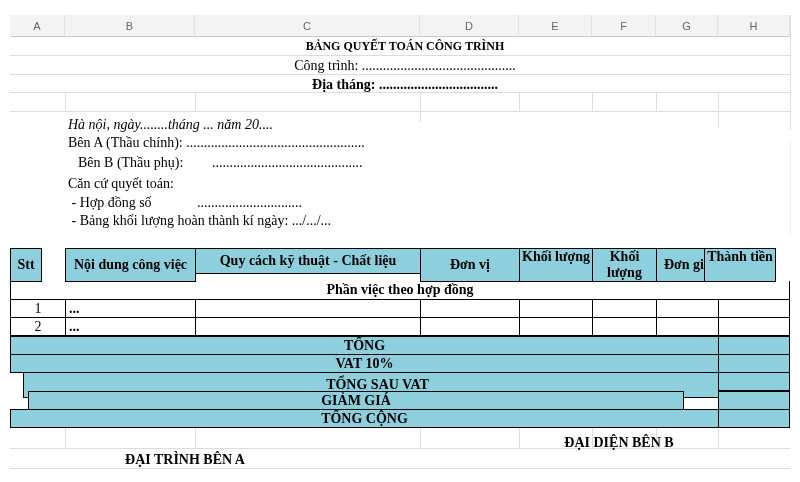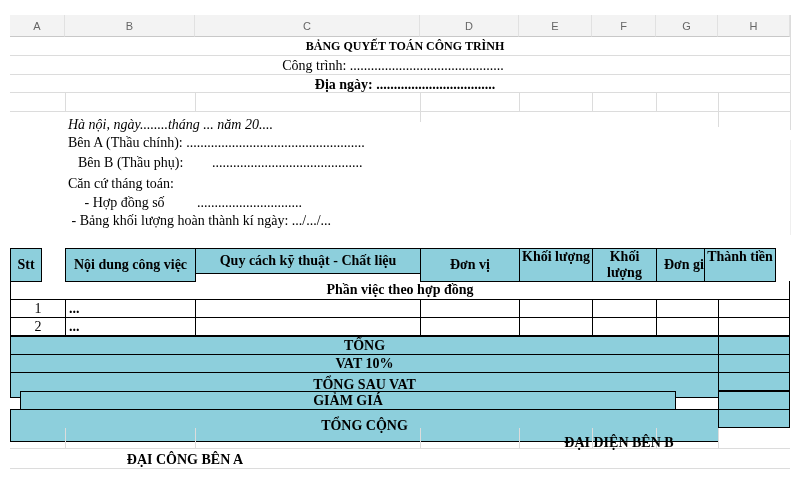--- a/index.html
+++ b/index.html
@@ -33,29 +33,29 @@
 <div class="gridv" style="left:65px;top:92px;height:19px"></div>
 <div class="gridv" style="left:195px;top:92px;height:19px"></div>
 <div class="gridv" style="left:420px;top:92px;height:30px"></div>
 <div class="gridv" style="left:519px;top:92px;height:19px"></div>
 <div class="gridv" style="left:592px;top:92px;height:19px"></div>
 <div class="gridv" style="left:656px;top:92px;height:19px"></div>
 <div class="gridv" style="left:718px;top:92px;height:35px"></div>
 <div class="gridv" style="left:790px;top:15px;height:115px"></div>
 
 <div class="txt b ctr" style="left:195px;width:420px;top:38px;font-size:12px">BẢNG QUYẾT TOÁN CÔNG TRÌNH</div>
-<div class="txt ctr" style="left:183px;width:420px;top:57px;padding-left:0">Công trình: ............................................</div>
-<div class="txt b ctr" style="left:195px;width:420px;top:76px">Địa ngày: ..................................</div>
+<div class="txt ctr" style="left:195px;width:420px;top:57px;padding-left:0">Công trình: ............................................</div>
+<div class="txt b ctr" style="left:195px;width:420px;top:76px">Địa tháng: ..................................</div>
 
 <div class="txt" style="left:68px;top:116px;font-style:italic">Hà nội, ngày........tháng ... năm 20....</div>
 <div class="txt" style="left:68px;top:134px">Bên A (Thầu chính): ...................................................</div>
 <div class="txt" style="left:78px;top:154px">Bên B (Thầu phụ):</div>
 <div class="txt" style="left:212px;top:154px">...........................................</div>
-<div class="txt" style="left:68px;top:175px">Căn cứ tháng toán:</div>
-<div class="txt" style="left:81px;top:194px;white-space:pre"> - Hợp đồng số</div>
+<div class="txt" style="left:68px;top:175px">Căn cứ quyết toán:</div>
+<div class="txt" style="left:68px;top:194px;white-space:pre"> - Hợp đồng số</div>
 <div class="txt" style="left:197px;top:194px">..............................</div>
 <div class="txt" style="left:68px;top:212px;white-space:pre"> - Bảng khối lượng hoàn thành kí ngày: .../.../...</div>
 
 <div class="gridv" style="left:790px;top:140px;height:95px;background:#efefef"></div>
 
 <div class="cell teal hdrcell" style="left:10px;top:248px;width:32px;height:34px">Stt</div>
 <div class="cell teal hdrcell" style="left:65px;top:248px;width:131px;height:34px">Nội dung công việc</div>
 <div class="cell teal hdrcell" style="left:195px;top:248px;width:226px;height:26px">Quy cách kỹ thuật - Chất liệu</div>
 <div class="cell teal hdrcell" style="left:420px;top:248px;width:100px;height:34px">Đơn vị</div>
 <div class="cell teal hdrcell" style="left:519px;top:248px;width:74px;height:34px;align-items:flex-start;padding-top:0px">Khối lượng</div>
@@ -80,31 +80,31 @@
 <div class="cell" style="left:420px;top:317px;width:100px;height:19px"></div>
 <div class="cell" style="left:519px;top:317px;width:74px;height:19px"></div>
 <div class="cell" style="left:592px;top:317px;width:65px;height:19px"></div>
 <div class="cell" style="left:656px;top:317px;width:63px;height:19px"></div>
 <div class="cell" style="left:718px;top:317px;width:72px;height:19px"></div>
 
 <div class="cell teal b" style="left:10px;top:336px;width:709px;height:19px">TỔNG</div>
 <div class="cell teal" style="left:718px;top:336px;width:72px;height:19px"></div>
 <div class="cell teal b" style="left:10px;top:354px;width:709px;height:19px">VAT 10%</div>
 <div class="cell teal" style="left:718px;top:354px;width:72px;height:19px"></div>
-<div class="cell teal b" style="left:10px;top:372px;width:709px;height:26px">TỔNG SAU VAT</div>
+<div class="cell teal b" style="left:23px;top:372px;width:709px;height:26px">TỔNG SAU VAT</div>
 <div class="cell teal" style="left:718px;top:372px;width:72px;height:19px"></div>
-<div class="cell teal b" style="left:20px;top:391px;width:656px;height:19px">GIẢM GIÁ</div>
+<div class="cell teal b" style="left:28px;top:391px;width:656px;height:19px">GIẢM GIÁ</div>
 <div class="cell teal" style="left:718px;top:391px;width:72px;height:19px"></div>
-<div class="cell teal b" style="left:10px;top:409px;width:709px;height:33px">TỔNG CỘNG</div>
+<div class="cell teal b" style="left:10px;top:409px;width:709px;height:19px">TỔNG CỘNG</div>
 <div class="cell teal" style="left:718px;top:409px;width:72px;height:19px"></div>
 
 <div class="gridh" style="top:448px"></div>
 <div class="gridh" style="top:468px"></div>
 <div class="gridv" style="left:65px;top:428px;height:20px"></div>
 <div class="gridv" style="left:195px;top:428px;height:20px"></div>
 <div class="gridv" style="left:420px;top:428px;height:20px"></div>
 <div class="gridv" style="left:519px;top:428px;height:20px"></div>
 <div class="gridv" style="left:592px;top:428px;height:20px"></div>
 <div class="gridv" style="left:656px;top:428px;height:20px"></div>
 <div class="gridv" style="left:718px;top:428px;height:20px"></div>
 
-<div class="txt b ctr" style="left:65px;width:240px;top:451px">ĐẠI CÔNG BÊN A</div>
+<div class="txt b ctr" style="left:65px;width:240px;top:451px">ĐẠI TRÌNH BÊN A</div>
 <div class="txt b ctr" style="left:519px;width:200px;top:434px">ĐẠI DIỆN BÊN B</div>
 
 </body></html>

